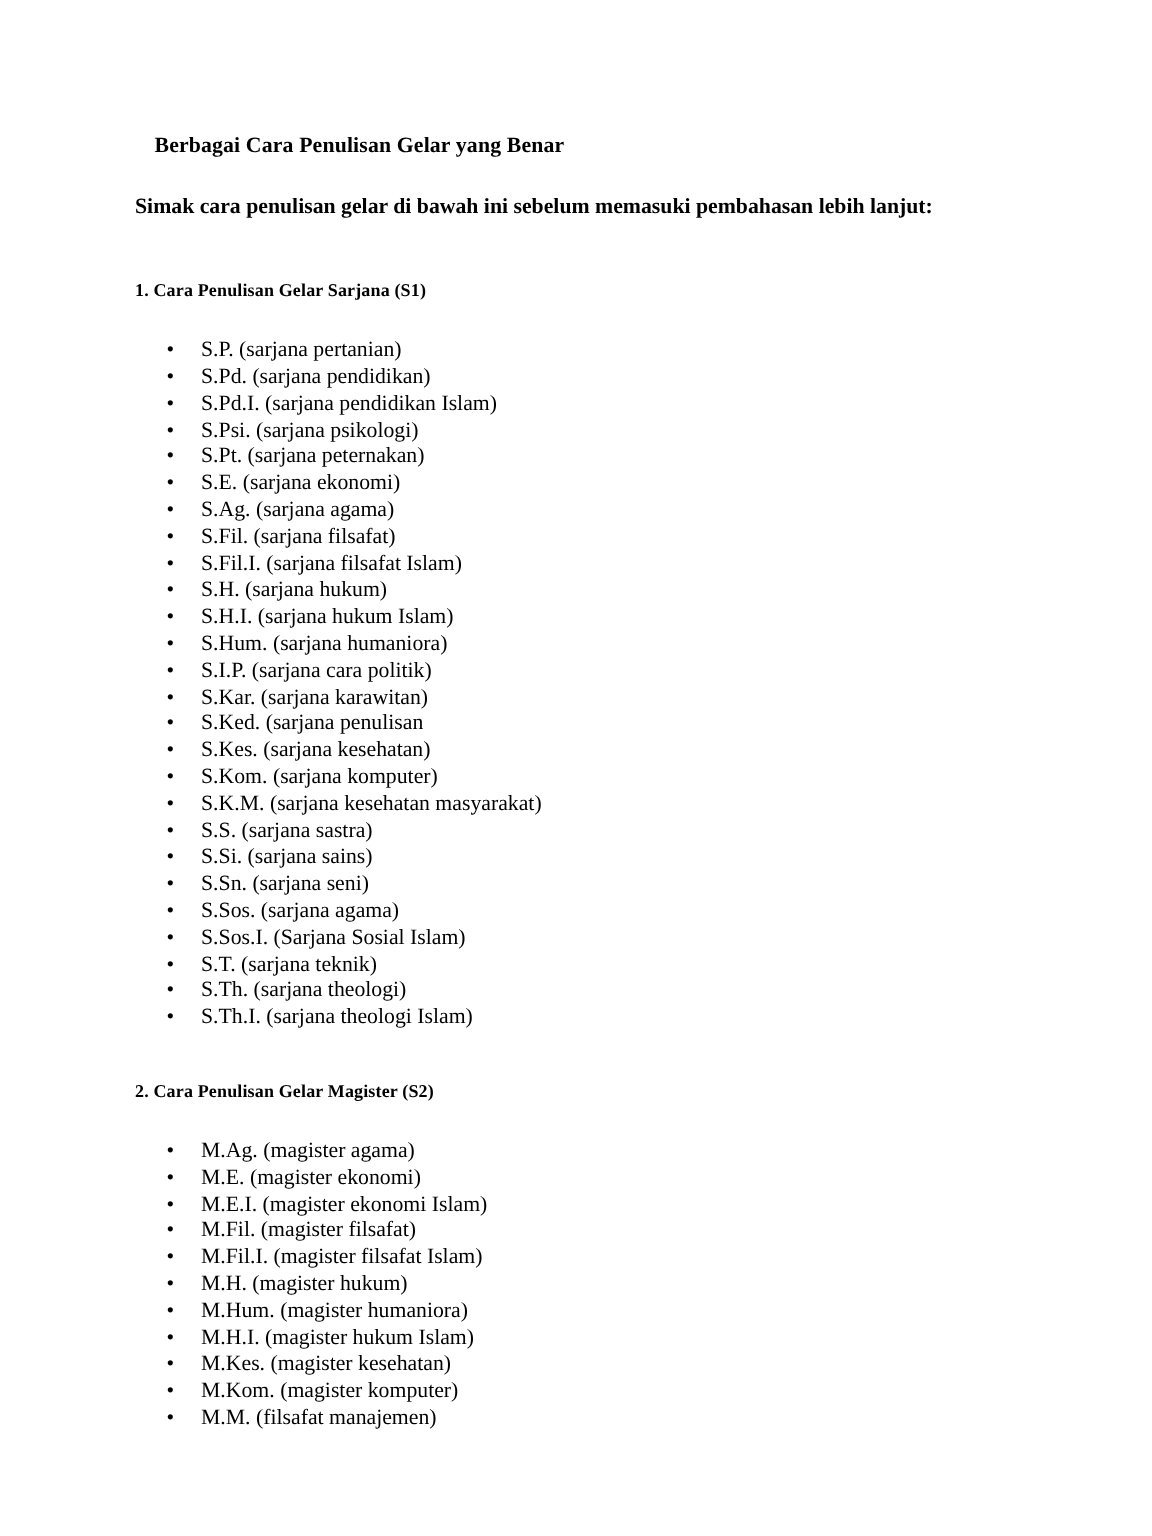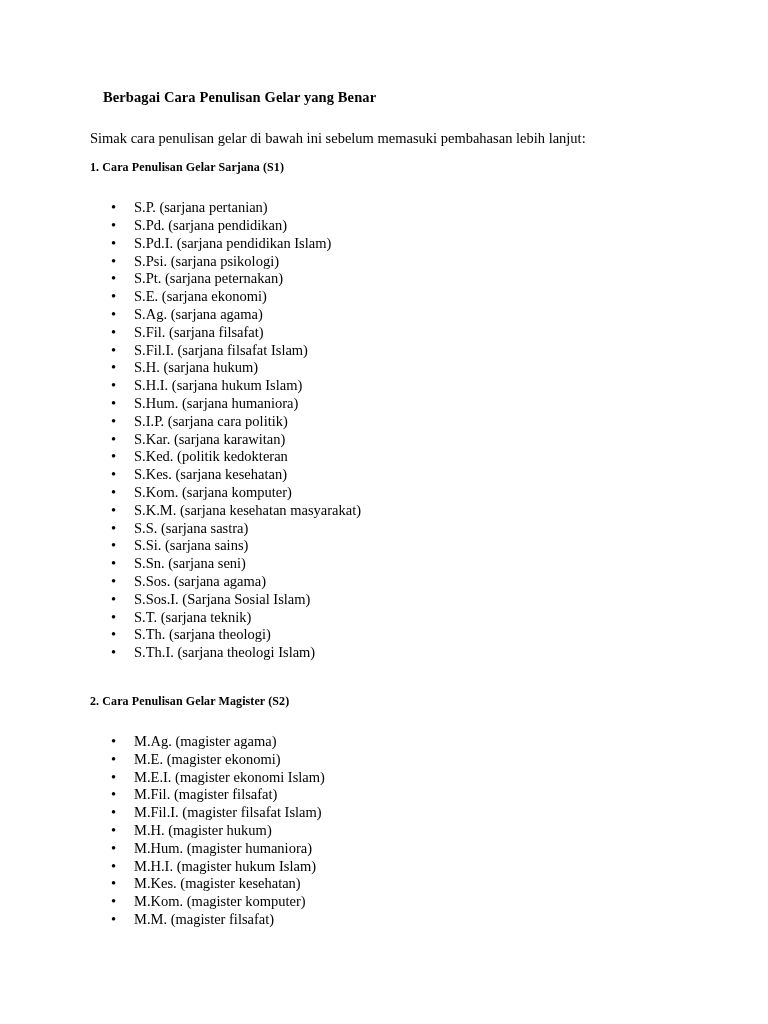--- a/index.html
+++ b/index.html
@@ -30,23 +30,23 @@
   }
   .doc-title {
     font-size: 14.5px;
     font-weight: bold;
     line-height: 1.25;
     margin: 0 0 23px 13px;
     letter-spacing: 0.1px;
   }
   .intro {
     font-size: 14.5px;
-    font-weight: normal;
+    font-weight: bold;
     line-height: 1.25;
-    margin: 0 0 13px 0;
+    margin: 0 0 39px 0;
   }
   .section-heading {
     font-size: 12px;
     font-weight: bold;
     line-height: 1.25;
     margin: 0 0 24px 0;
     letter-spacing: 0.1px;
   }
   ul.degree-list {
     list-style: none;
@@ -92,21 +92,21 @@
       <li><span class="bullet">•</span><span>S.Pt. (sarjana peternakan)</span></li>
       <li><span class="bullet">•</span><span>S.E. (sarjana ekonomi)</span></li>
       <li><span class="bullet">•</span><span>S.Ag. (sarjana agama)</span></li>
       <li><span class="bullet">•</span><span>S.Fil. (sarjana filsafat)</span></li>
       <li><span class="bullet">•</span><span>S.Fil.I. (sarjana filsafat Islam)</span></li>
       <li><span class="bullet">•</span><span>S.H. (sarjana hukum)</span></li>
       <li><span class="bullet">•</span><span>S.H.I. (sarjana hukum Islam)</span></li>
       <li><span class="bullet">•</span><span>S.Hum. (sarjana humaniora)</span></li>
       <li><span class="bullet">•</span><span>S.I.P. (sarjana cara politik)</span></li>
       <li><span class="bullet">•</span><span>S.Kar. (sarjana karawitan)</span></li>
-      <li><span class="bullet">•</span><span>S.Ked. (politik kedokteran</span></li>
+      <li><span class="bullet">•</span><span>S.Ked. (sarjana penulisan</span></li>
       <li><span class="bullet">•</span><span>S.Kes. (sarjana kesehatan)</span></li>
       <li><span class="bullet">•</span><span>S.Kom. (sarjana komputer)</span></li>
       <li><span class="bullet">•</span><span>S.K.M. (sarjana kesehatan masyarakat)</span></li>
       <li><span class="bullet">•</span><span>S.S. (sarjana sastra)</span></li>
       <li><span class="bullet">•</span><span>S.Si. (sarjana sains)</span></li>
       <li><span class="bullet">•</span><span>S.Sn. (sarjana seni)</span></li>
       <li><span class="bullet">•</span><span>S.Sos. (sarjana agama)</span></li>
       <li><span class="bullet">•</span><span>S.Sos.I. (Sarjana Sosial Islam)</span></li>
       <li><span class="bullet">•</span><span>S.T. (sarjana teknik)</span></li>
       <li><span class="bullet">•</span><span>S.Th. (sarjana theologi)</span></li>
@@ -119,17 +119,17 @@
       <li><span class="bullet">•</span><span>M.Ag. (magister agama)</span></li>
       <li><span class="bullet">•</span><span>M.E. (magister ekonomi)</span></li>
       <li><span class="bullet">•</span><span>M.E.I. (magister ekonomi Islam)</span></li>
       <li><span class="bullet">•</span><span>M.Fil. (magister filsafat)</span></li>
       <li><span class="bullet">•</span><span>M.Fil.I. (magister filsafat Islam)</span></li>
       <li><span class="bullet">•</span><span>M.H. (magister hukum)</span></li>
       <li><span class="bullet">•</span><span>M.Hum. (magister humaniora)</span></li>
       <li><span class="bullet">•</span><span>M.H.I. (magister hukum Islam)</span></li>
       <li><span class="bullet">•</span><span>M.Kes. (magister kesehatan)</span></li>
       <li><span class="bullet">•</span><span>M.Kom. (magister komputer)</span></li>
-      <li><span class="bullet">•</span><span>M.M. (magister filsafat)</span></li>
+      <li><span class="bullet">•</span><span>M.M. (filsafat manajemen)</span></li>
     </ul>
 
   </div>
 </div>
 
 </body></html>

